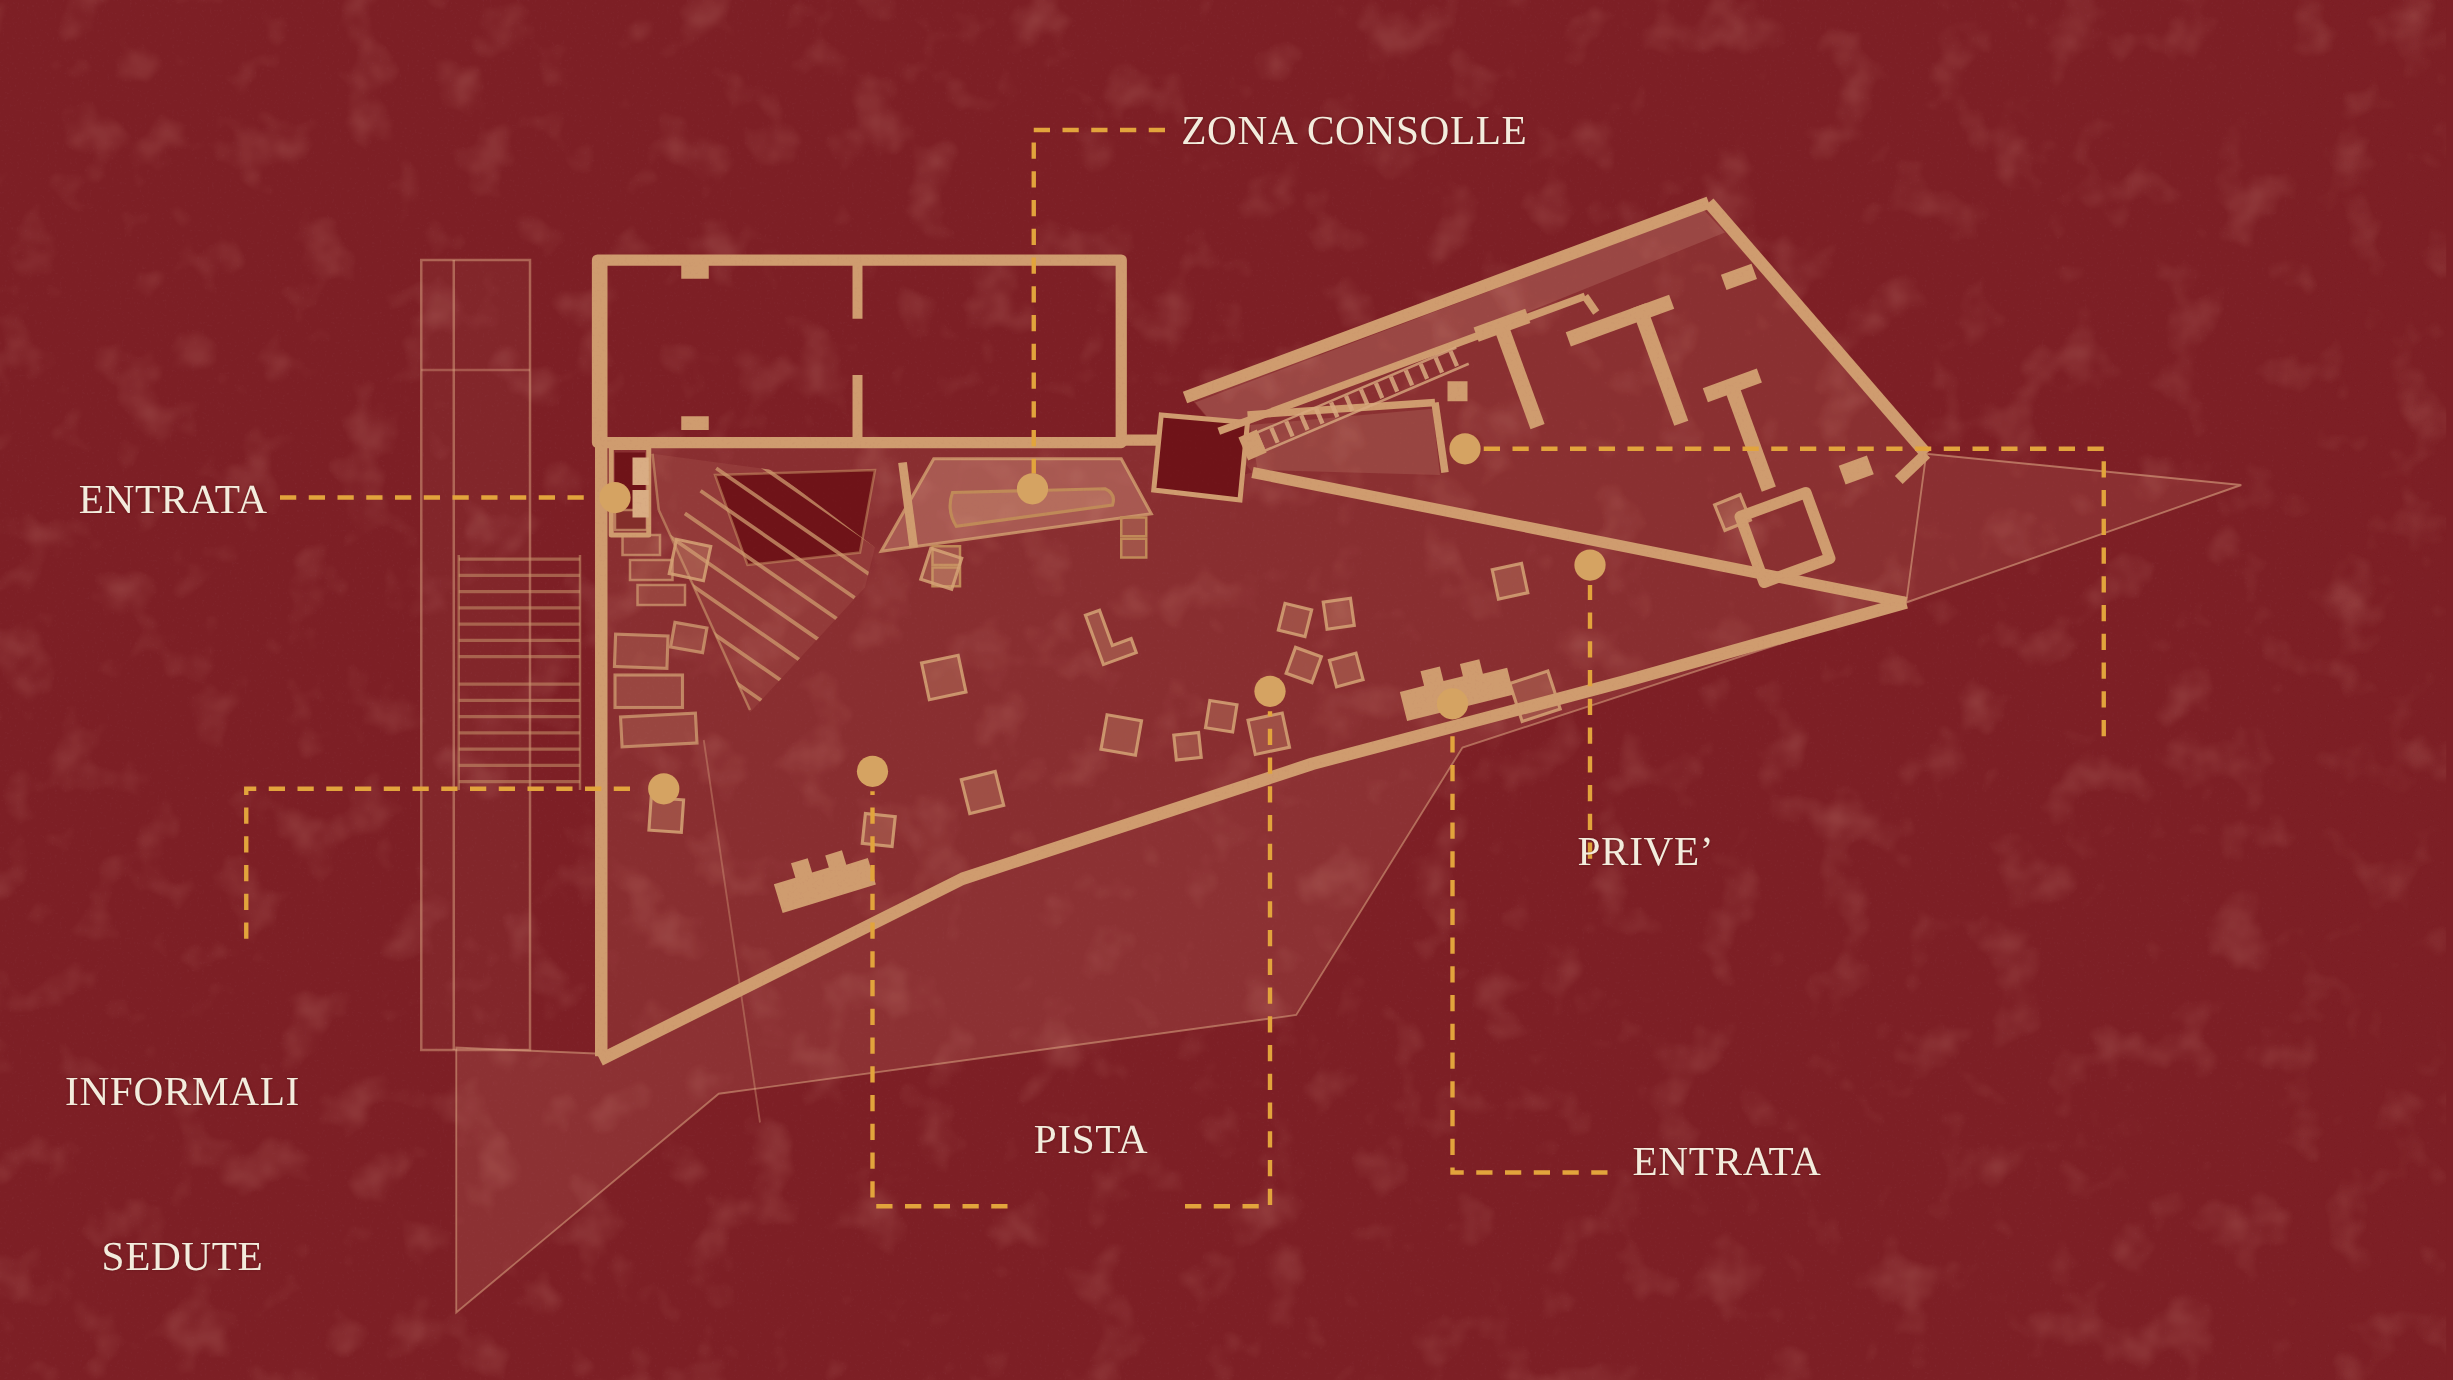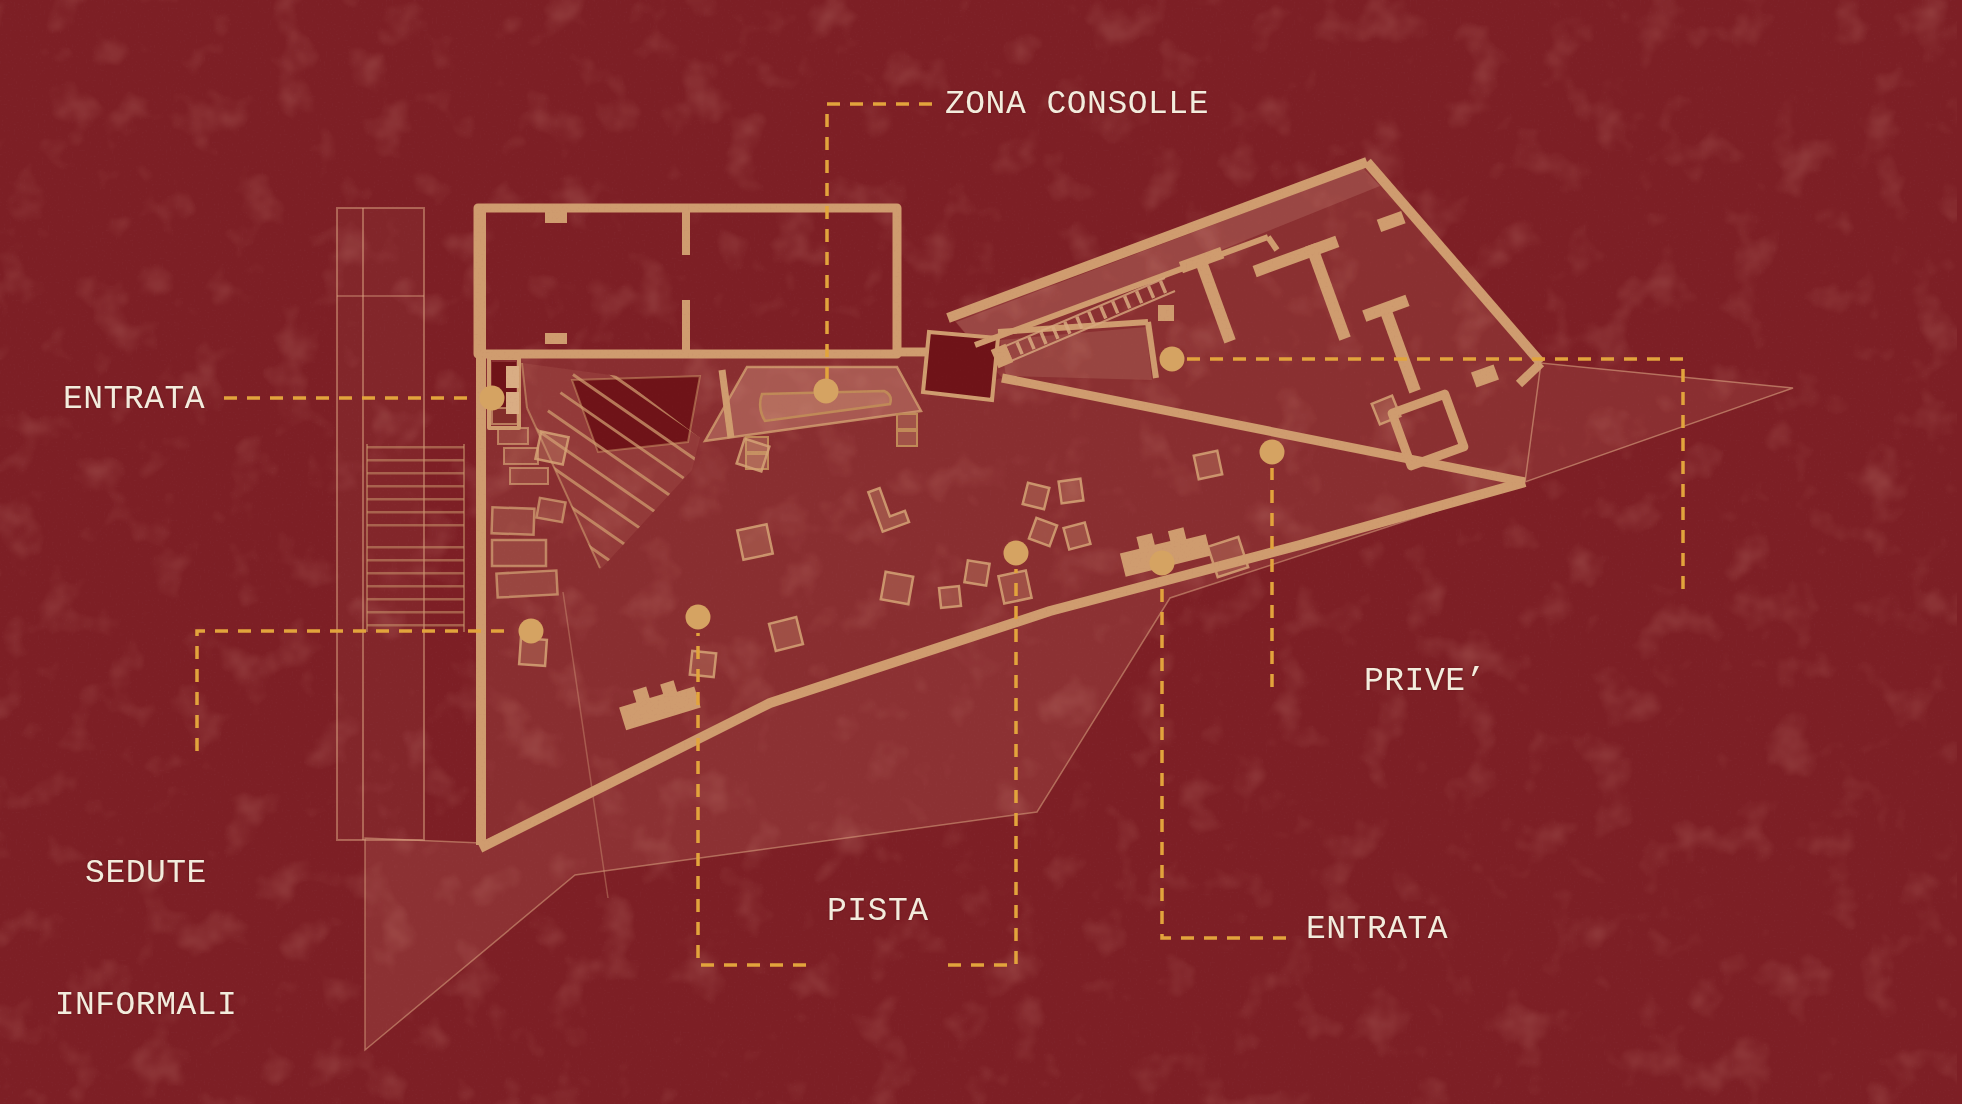--- a/index.html
+++ b/index.html
@@ -1,20 +1,20 @@
 <!DOCTYPE html>
 <html><head>
 <meta charset="utf-8">
 <style>
   html,body{margin:0;padding:0;background:#7d1f25;}
   .stage{
     position:relative;
     width:1957px;height:1104px;
     overflow:hidden;
-    font-family:Liberation Mono, monospace;
+    font-family:Liberation Serif, serif;
   }
   .plan-svg{position:absolute;left:0;top:0;width:1962px;height:1104px;display:block;}
   .lbl{
     position:absolute;
     font-size:33px;
     letter-spacing:0.5px;
     line-height:44px;
     color:#f3ecdd;
     white-space:pre;
     text-shadow:0 0 2px rgba(60,8,10,0.45);
@@ -219,24 +219,24 @@
       <circle cx="1272" cy="452" r="12.5"></circle>
       <circle cx="1172" cy="359" r="12.5"></circle>
     </g>
   </svg>
 
   <div class="lbl" style="left:945px;top:83px;">ZONA CONSOLLE</div>
 
   <div class="lbl" style="left:63px;top:378px;">ENTRATA</div>
 
   <div class="lbl center" style="left:38px;top:764px;width:216px;">
+    <div>INFORMALI</div>
     <div>SEDUTE</div>
-    <div>INFORMALI</div>
   </div>
 
   <div class="lbl" style="left:827px;top:890px;">PISTA</div>
 
   <div class="lbl" style="left:1306px;top:908px;">ENTRATA</div>
 
-  <div class="lbl" style="left:1364px;top:660px;">PRIVE’</div>
+  <div class="lbl" style="left:1262px;top:660px;">PRIVE’</div>
 
 
 </div>
 
 </body></html>

